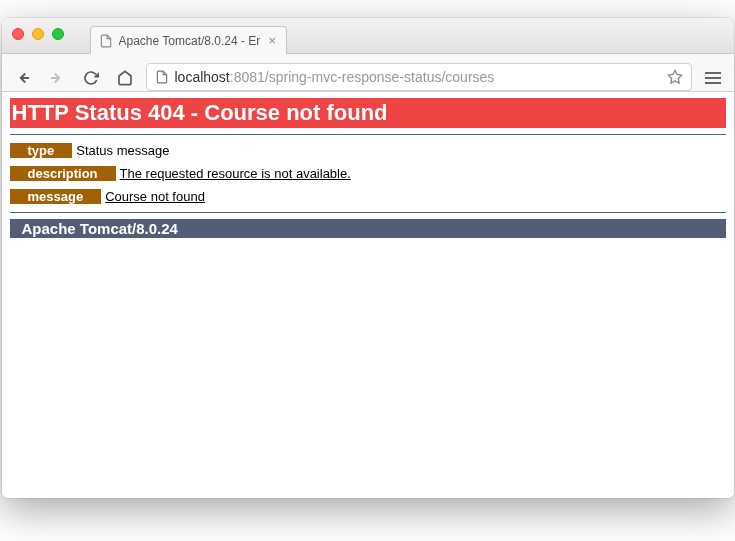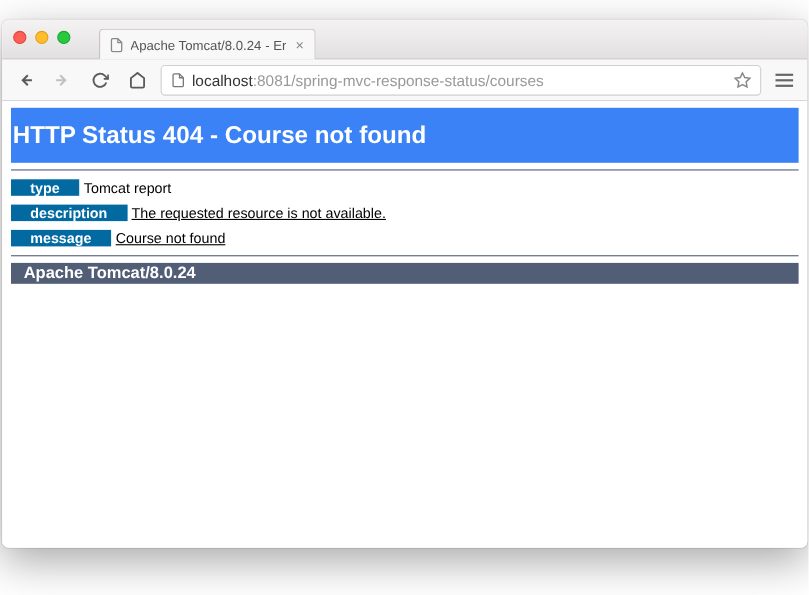--- a/index.html
+++ b/index.html
@@ -83,21 +83,21 @@
       line-height: 12px;
       text-align: center;
       cursor: pointer;
     }
     
     .toolbar {
       height: 38px;
       background: #f8f8f8;
       border-bottom: 1px solid #d5d2d3;
       display: flex;
-      align-items: center;
+      align-items: flex-end;
       padding: 0 8px;
       gap: 8px;
     }
     .nav-btn {
       width: 26px;
       height: 26px;
       display: flex;
       align-items: center;
       justify-content: center;
       color: #5a5a5a;
@@ -130,39 +130,39 @@
     .hamburger span { width:16px; height:2px; background:#666; }
     
     .content {
       flex: 1;
       background: #fff;
       padding: 6px 8px;
       overflow: auto;
       font-family: Arial, sans-serif;
     }
     .tc-h1 {
-      background: #3b82f6;
+      background: #ef4444;
       color: #fff;
       font-size: 22px;
       font-weight: bold;
-      padding: 12px 2px;
+      padding: 2px 2px;
       margin-bottom: 6px;
     }
     .tc-hr {
       border: none;
       border-top: 1px solid #525d76;
       margin: 6px 0;
     }
     .tc-row {
       font-size: 13px;
       margin: 8px 0;
       color: #000;
     }
     .tc-label {
-      background: #0369a1;
+      background: #a16207;
       color: #fff;
       font-weight: bold;
       padding: 0 18px;
       margin-right: 4px;
     }
     .tc-underline { text-decoration: underline; }
     .tc-footer {
       background: #525d76;
       color: #fff;
       font-size: 15px;
@@ -232,21 +232,21 @@
       <span></span>
       <span></span>
       <span></span>
     </div>
   </div>
 
   <div class="content">
     <div class="tc-h1">HTTP Status 404 - Course not found</div>
     <hr class="tc-hr">
     <div class="tc-row">
-      <span class="tc-label">type</span><span>Tomcat report</span>
+      <span class="tc-label">type</span><span>Status message</span>
     </div>
     <div class="tc-row">
       <span class="tc-label">description</span><span class="tc-underline">The requested resource is not available.</span>
     </div>
     <div class="tc-row">
       <span class="tc-label">message</span><span class="tc-underline">Course not found</span>
     </div>
     <hr class="tc-hr">
     <div class="tc-footer">Apache Tomcat/8.0.24</div>
   </div>

